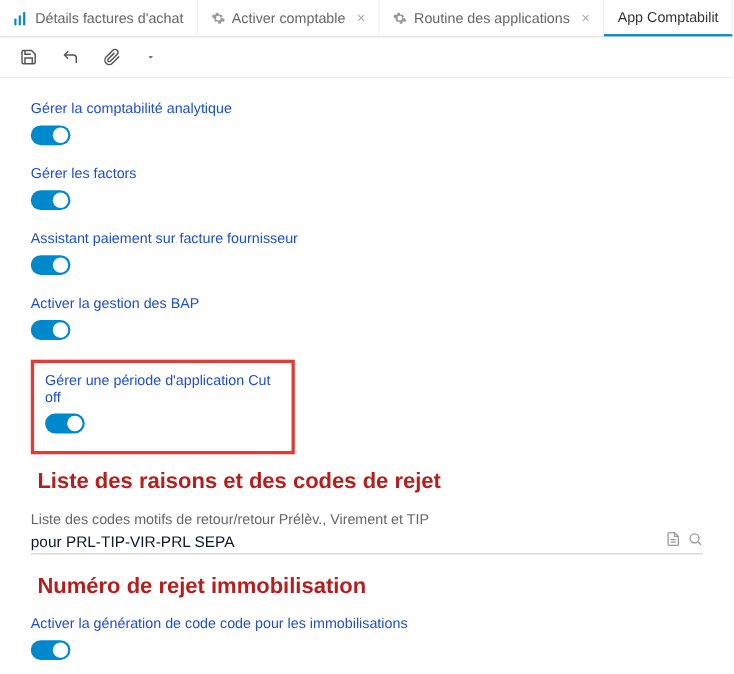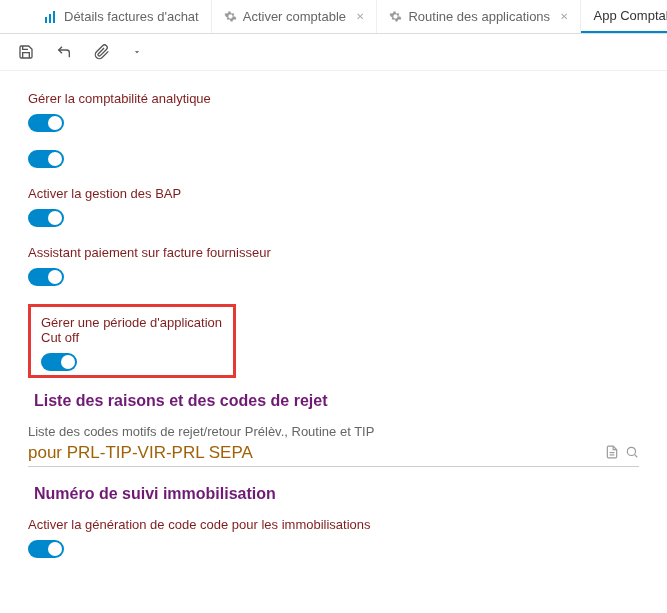--- a/index.html
+++ b/index.html
@@ -10,21 +10,20 @@
     background: #fff;
     width: 667px;
     height: 613px;
     overflow: hidden;
   }
   .tabs {
     display: flex;
     border-bottom: 1px solid #ddd;
     height: 34px;
     align-items: stretch;
-    padding-left: 32px;
   }
   .tab {
     display: flex;
     align-items: center;
     padding: 0 12px;
     border-right: 1px solid #eee;
     color: #666;
     cursor: pointer;
     font-size: 13px;
     gap: 6px;
@@ -43,21 +42,21 @@
     padding: 10px 18px;
     border-bottom: 1px solid #eee;
     color: #555;
   }
   .toolbar-icon { cursor: pointer; display: inline-flex; }
   .content {
     padding: 20px 28px 10px 28px;
   }
   .setting-row { margin-bottom: 18px; }
   .setting-label {
-    color: #7f1d1d;
+    color: #1d4ed8;
     font-size: 13px;
     margin-bottom: 8px;
   }
   .toggle {
     width: 36px;
     height: 18px;
     background: #0088cc;
     border-radius: 10px;
     position: relative;
     cursor: pointer;
@@ -66,47 +65,47 @@
     position: absolute;
     right: 2px;
     top: 2px;
     width: 14px;
     height: 14px;
     background: #fff;
     border-radius: 50%;
   }
   .highlight-box {
     border: 3px solid #e53935;
-    padding: 8px 10px 4px 10px;
+    padding: 8px 10px 16px 10px;
     margin-bottom: 14px;
-    width: 208px;
+    width: 240px;
   }
   .highlight-box .setting-row { margin-bottom: 0; }
   .section-title {
-    font-size: 16px;
+    font-size: 20px;
     font-weight: 600;
-    color: #701a75;
+    color: #b91c1c;
     margin: 10px 0 14px 6px;
   }
   .field-block { margin-bottom: 18px; }
   .field-label {
     color: #666;
     font-size: 13px;
     margin-bottom: 4px;
   }
   .field-input-row {
     display: flex;
     align-items: center;
     border-bottom: 1px solid #ccc;
     padding-bottom: 3px;
   }
   .field-value {
     flex: 1;
-    color: #a16207;
-    font-size: 17px;
+    color: #0f172a;
+    font-size: 14px;
     outline: none;
     border: none;
     background: transparent;
   }
   .field-icons {
     display: flex;
     gap: 6px;
     color: #999;
   }
   .field-icons span { cursor: pointer; }
@@ -177,52 +176,53 @@
 <div class="content">
 
   <div class="setting-row">
     <div class="setting-label">Gérer la comptabilité analytique</div>
     <div class="toggle">
         <div class="toggle-knob"></div>
       </div>
   </div>
 
   <div class="setting-row">
+    <div class="setting-label">Gérer les factors</div>
+    <div class="toggle">
+        <div class="toggle-knob"></div>
+      </div>
+  </div>
+
+  <div class="setting-row">
+    <div class="setting-label">Assistant paiement sur facture fournisseur</div>
     <div class="toggle">
         <div class="toggle-knob"></div>
       </div>
   </div>
 
   <div class="setting-row">
     <div class="setting-label">Activer la gestion des BAP</div>
-    <div class="toggle">
-        <div class="toggle-knob"></div>
-      </div>
-  </div>
-
-  <div class="setting-row">
-    <div class="setting-label">Assistant paiement sur facture fournisseur</div>
     <div class="toggle">
         <div class="toggle-knob"></div>
       </div>
   </div>
 
   <div class="highlight-box">
     <div class="setting-row">
       <div class="setting-label">Gérer une période d'application Cut off</div>
       <div class="toggle">
           <div class="toggle-knob"></div>
         </div>
     </div>
   </div>
 
   <div class="section-title">Liste des raisons et des codes de rejet</div>
 
   <div class="field-block">
-    <div class="field-label">Liste des codes motifs de rejet/retour Prélèv., Routine et TIP</div>
+    <div class="field-label">Liste des codes motifs de retour/retour Prélèv., Virement et TIP</div>
     <div class="field-input-row">
       <div class="field-value">pour PRL-TIP-VIR-PRL SEPA</div>
       <div class="field-icons">
         <span>
           <svg width="14" height="14" viewBox="0 0 24 24" fill="none" stroke="#999" stroke-width="2">
               <path d="M14 2H6a2 2 0 00-2 2v16a2 2 0 002 2h12a2 2 0 002-2V8z"></path>
               <polyline points="14 2 14 8 20 8"></polyline>
               <line x1="8" y1="13" x2="16" y2="13"></line>
               <line x1="8" y1="17" x2="16" y2="17"></line>
             </svg>
@@ -230,21 +230,21 @@
         <span>
           <svg width="14" height="14" viewBox="0 0 24 24" fill="none" stroke="#999" stroke-width="2">
               <circle cx="11" cy="11" r="7"></circle>
               <line x1="21" y1="21" x2="16.65" y2="16.65"></line>
             </svg>
         </span>
       </div>
     </div>
   </div>
 
-  <div class="section-title">Numéro de suivi immobilisation</div>
+  <div class="section-title">Numéro de rejet immobilisation</div>
 
   <div class="setting-row">
     <div class="setting-label">Activer la génération de code code pour les immobilisations</div>
     <div class="toggle">
         <div class="toggle-knob"></div>
       </div>
   </div>
 
 </div>
 

